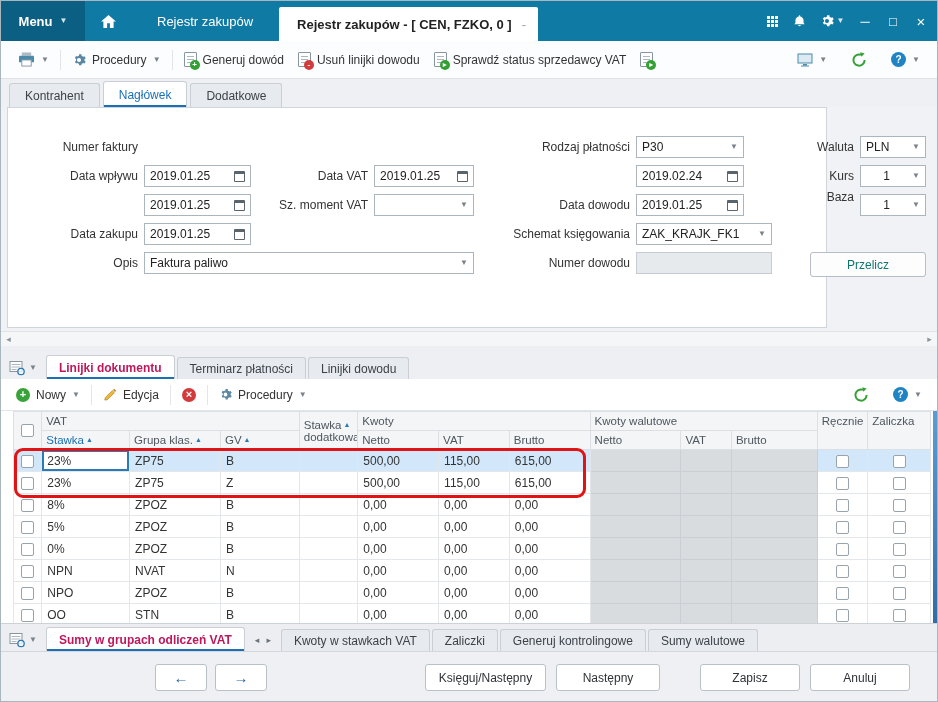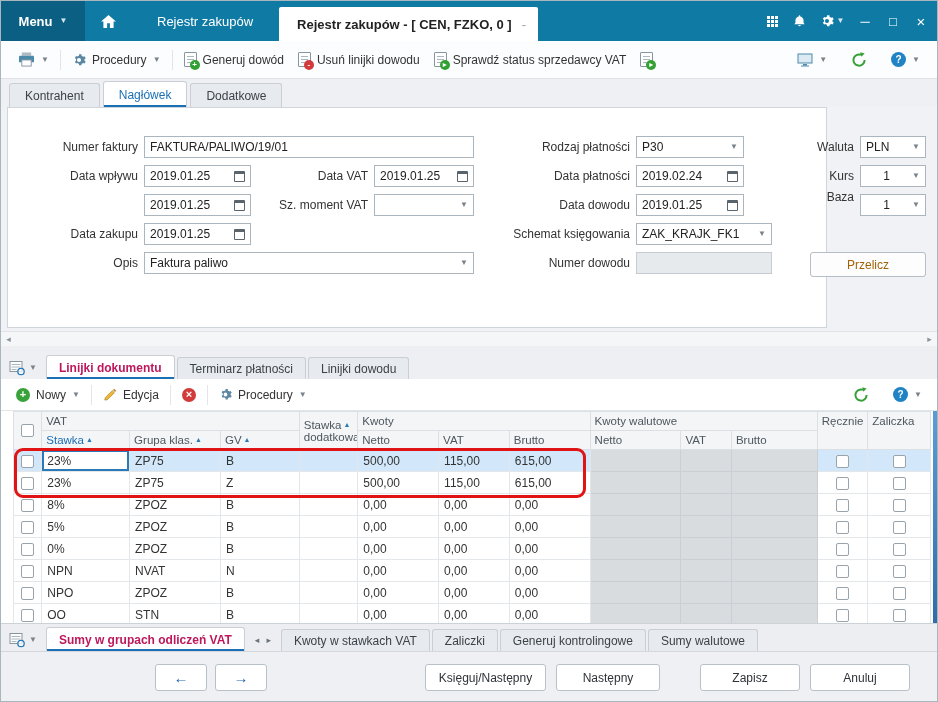--- a/index.html
+++ b/index.html
@@ -42,21 +42,21 @@
   
   .form-bg{position:absolute;top:106px;left:0;right:0;height:224px;background:#f0f2f5;}
   .fpanel{position:absolute;top:106px;left:6px;width:820px;height:221px;background:#fff;border:1px solid #cfd5da;}
   .flab{position:absolute;height:22px;line-height:22px;text-align:right;color:#333;font-size:12px;white-space:nowrap;}
   .finput{position:absolute;height:22px;border:1px solid #abb5bd;background:#fff;display:flex;align-items:center;padding:0 5px;font-size:12px;color:#222;cursor:text;overflow:hidden;}
   .finput .val{white-space:nowrap;overflow:hidden;}
   .finput .chev{margin-left:auto;}
   .finput .val.right{margin-left:auto;margin-right:5px;}
   .cal{margin-left:auto;width:11px;height:11px;border:1px solid #5a646d;border-top-width:3px;border-radius:1px;background:#fff;flex:none;cursor:pointer;}
   .finput.disabled{background:#e7eaed;border-color:#c6ccd1;cursor:default;}
-  .przelicz{position:absolute;left:802px;top:144px;width:116px;height:25px;background:#fdfdfd;border:1px solid #b6bdc4;border-radius:3px;display:flex;align-items:center;justify-content:center;color:#a16207;cursor:pointer;}
+  .przelicz{position:absolute;left:802px;top:144px;width:116px;height:25px;background:#fdfdfd;border:1px solid #b6bdc4;border-radius:3px;display:flex;align-items:center;justify-content:center;color:#0f766e;cursor:pointer;}
 
   
   .hscroll{position:absolute;top:330px;left:0;right:0;height:15px;background:#f4f6f7;border-top:1px solid #e0e4e7;display:flex;align-items:center;justify-content:space-between;color:#8a939b;font-size:9px;}
   .hs-arrow{width:15px;text-align:center;cursor:pointer;}
   .gapstrip{position:absolute;top:345px;left:0;right:0;height:7px;background:#edeff2;}
 
   
   .dtabs{position:absolute;top:352px;left:0;right:0;height:26px;background:#edeff2;display:flex;align-items:flex-end;padding-left:6px;gap:2px;}
   .btabs{position:absolute;top:622px;left:0;right:0;height:28px;background:#eceef1;border-top:1px solid #cdd2d7;display:flex;align-items:flex-end;padding-left:6px;gap:2px;}
   .dtab{height:22px;display:flex;align-items:center;padding:0 12px;background:#e7eaee;border:1px solid #c9cfd5;border-bottom:none;border-radius:3px 3px 0 0;color:#3b4249;cursor:pointer;white-space:nowrap;}
@@ -215,23 +215,20 @@
       </div>
     <div class="mtab">
         <span>Dodatkowe</span>
       </div>
   </div>
 
   <div class="form-bg"></div>
   <div class="fpanel">
 
     <div class="flab" style="left:2px;top:28px;width:128px">Numer faktury</div>
-    <div class="finput" style="left:136px;top:28px;width:330px">
-        <span class="val">FAKTURA/PALIWO/19/01</span>
-      </div>
 
     <div class="flab" style="left:2px;top:57px;width:128px">Data wpływu</div>
     <div class="finput" style="left:136px;top:57px;width:107px">
         <span class="val">2019.01.25</span>
         <span class="cal"></span>
       </div>
 
     <div class="finput" style="left:136px;top:86px;width:107px">
         <span class="val">2019.01.25</span>
         <span class="cal"></span>
@@ -260,21 +257,20 @@
         <span class="val"></span>
         <span class="chev">▼</span>
       </div>
 
     <div class="flab" style="left:470px;top:28px;width:152px">Rodzaj płatności</div>
     <div class="finput" style="left:628px;top:28px;width:108px">
         <span class="val">P30</span>
         <span class="chev">▼</span>
       </div>
 
-    <div class="flab" style="left:470px;top:57px;width:152px">Data płatności</div>
     <div class="finput" style="left:628px;top:57px;width:108px">
         <span class="val">2019.02.24</span>
         <span class="cal"></span>
       </div>
 
     <div class="flab" style="left:470px;top:86px;width:152px">Data dowodu</div>
     <div class="finput" style="left:628px;top:86px;width:108px">
         <span class="val">2019.01.25</span>
         <span class="cal"></span>
       </div>

